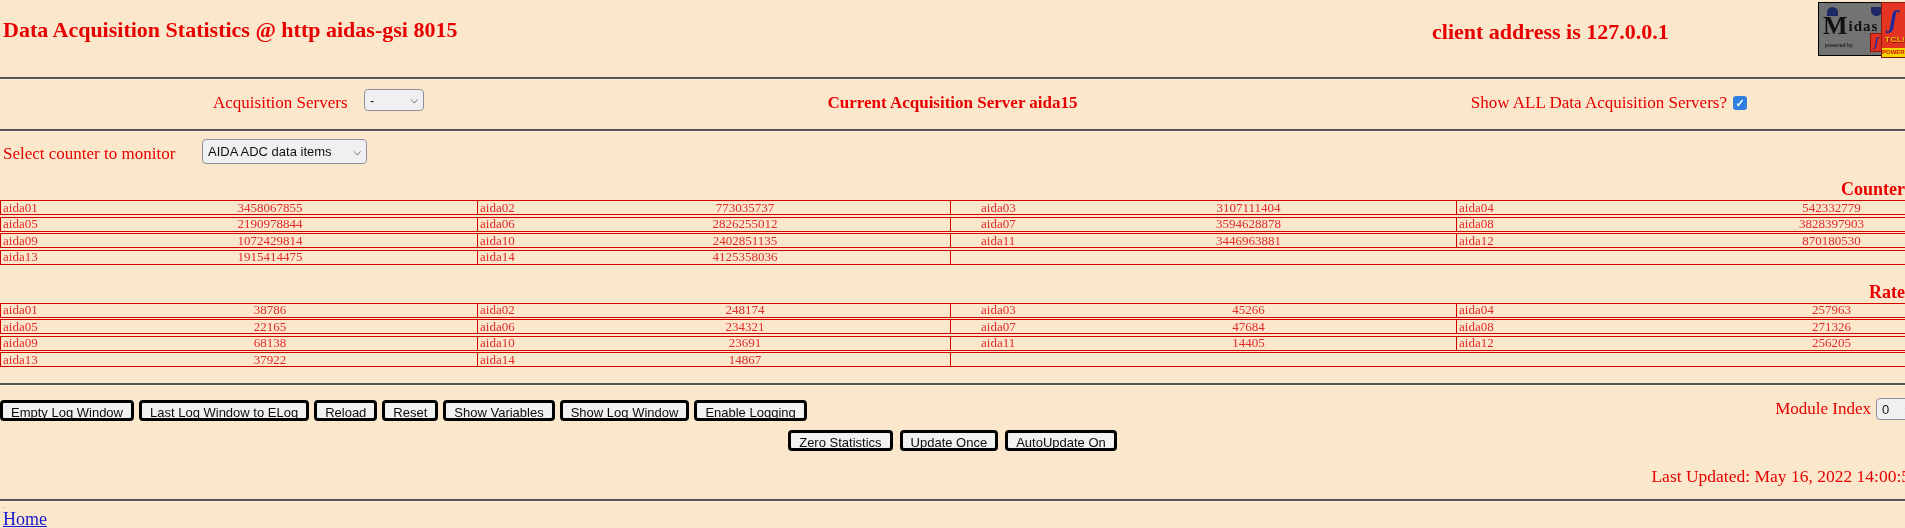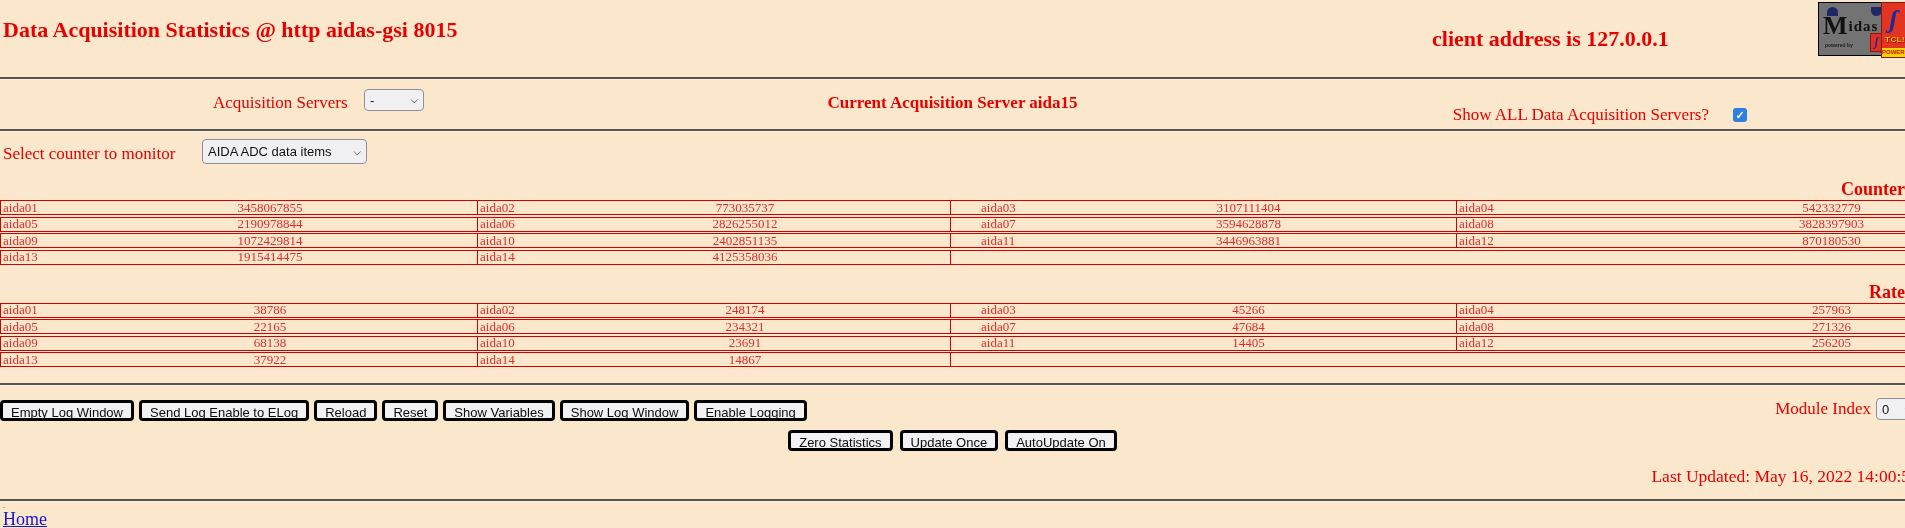--- a/index.html
+++ b/index.html
@@ -18,21 +18,21 @@
     height: 0;
   }
   
   #header { position: relative; height: 77px; }
   .page-title {
     position: absolute; left: 3px; top: 17px;
     font-size: 22px; font-weight: bold; white-space: nowrap;
   }
   .client-address {
     position: absolute; left: 1432px; top: 19px;
-    font-size: 22px; font-weight: bold; white-space: nowrap; margin-top: 7px;
+    font-size: 22px; font-weight: bold; white-space: nowrap;
   }
   
   .midas-logo {
     position: absolute; left: 1818px; top: 2px;
     width: 73px; height: 54px; background: #737373;
     border: 1px solid #000000; overflow: hidden;
     font-family: "Liberation Sans", sans-serif;
   }
   .midas-ico { position: absolute; width: 11px; height: 9px; background: #1d2a66; }
   .midas-ico.dome { left: 8px; top: 4px; border-radius: 6px 6px 0 0; }
@@ -75,22 +75,22 @@
     text-align: center; line-height: 9px;
   }
   
   #acq-row { position: relative; height: 49px; }
   .acq-label { position: absolute; left: 213px; top: 13px; font-size: 17px; white-space: nowrap; }
   .current-server {
     position: absolute; left: 0; top: 13px; width: 100%;
     text-align: center; font-size: 17px; font-weight: bold;
   }
   .show-all {
-    position: absolute; right: 158px; top: 25px;
-    display: flex; align-items: center; gap: 24px; font-size: 17px; white-space: nowrap;
+    position: absolute; right: 158px; top: 13px;
+    display: flex; align-items: center; gap: 6px; font-size: 17px; white-space: nowrap;
   }
   .checkbox {
     width: 14px; height: 14px; border-radius: 3px; background: #2f7fe0;
     color: #fff; font-size: 11px; line-height: 14px; text-align: center;
     font-family: "Liberation Sans", sans-serif; font-weight: bold;
   }
   #counter-row { position: relative; height: 44px; }
   .counter-label { position: absolute; left: 3px; top: 12px; font-size: 17px; white-space: nowrap; }
   
   .select {
@@ -324,21 +324,21 @@
       </div>
       <div class="filler"></div>
     </div>
   </div>
 
 <div class="hr" style="margin-top:16px"></div>
 
 <div id="toolbar">
   <span id="log-buttons" style="display:flex;gap:5px">
       <button class="btn">Empty Log Window</button>
-      <button class="btn">Send Log Enable to ELog</button>
+      <button class="btn">Last Log Window to ELog</button>
       <button class="btn">Reload</button>
       <button class="btn">Reset</button>
       <button class="btn">Show Variables</button>
       <button class="btn">Show Log Window</button>
       <button class="btn">Enable Logging</button>
     </span>
   <span class="module-group">
     <span>Module Index</span>
     <span class="select" id="module-select">
       <span>0</span>

